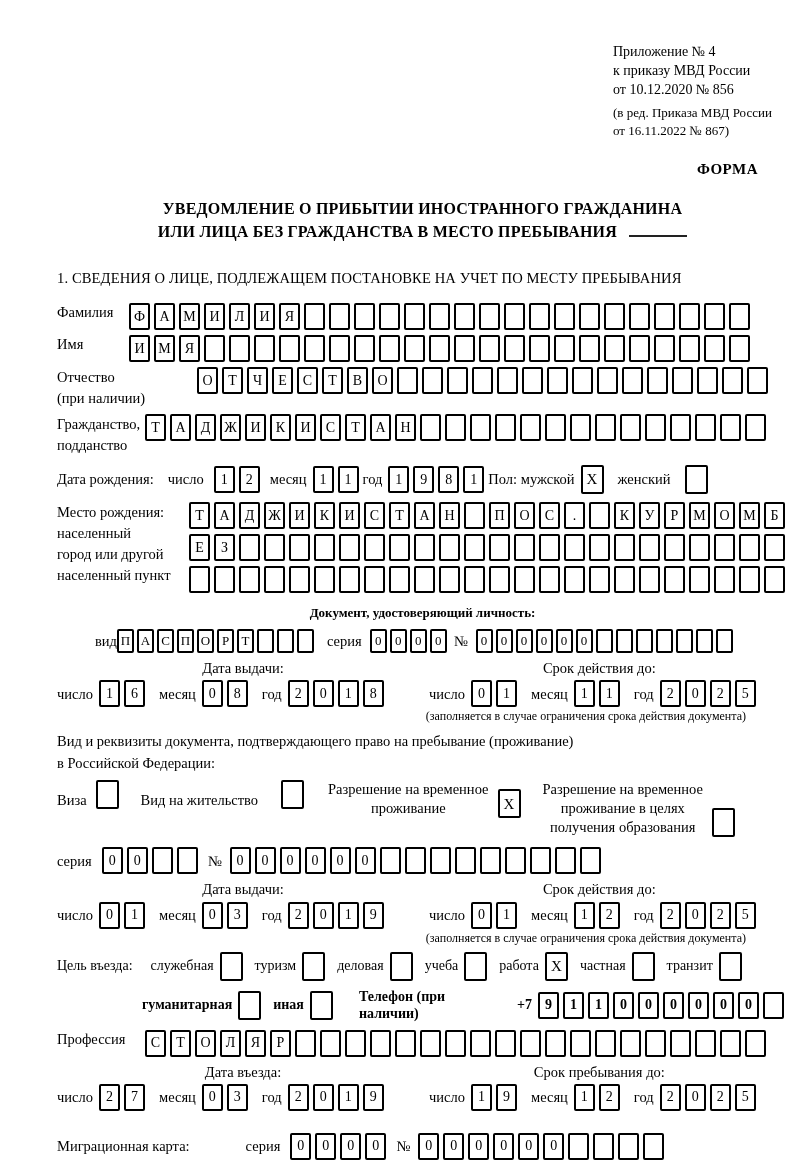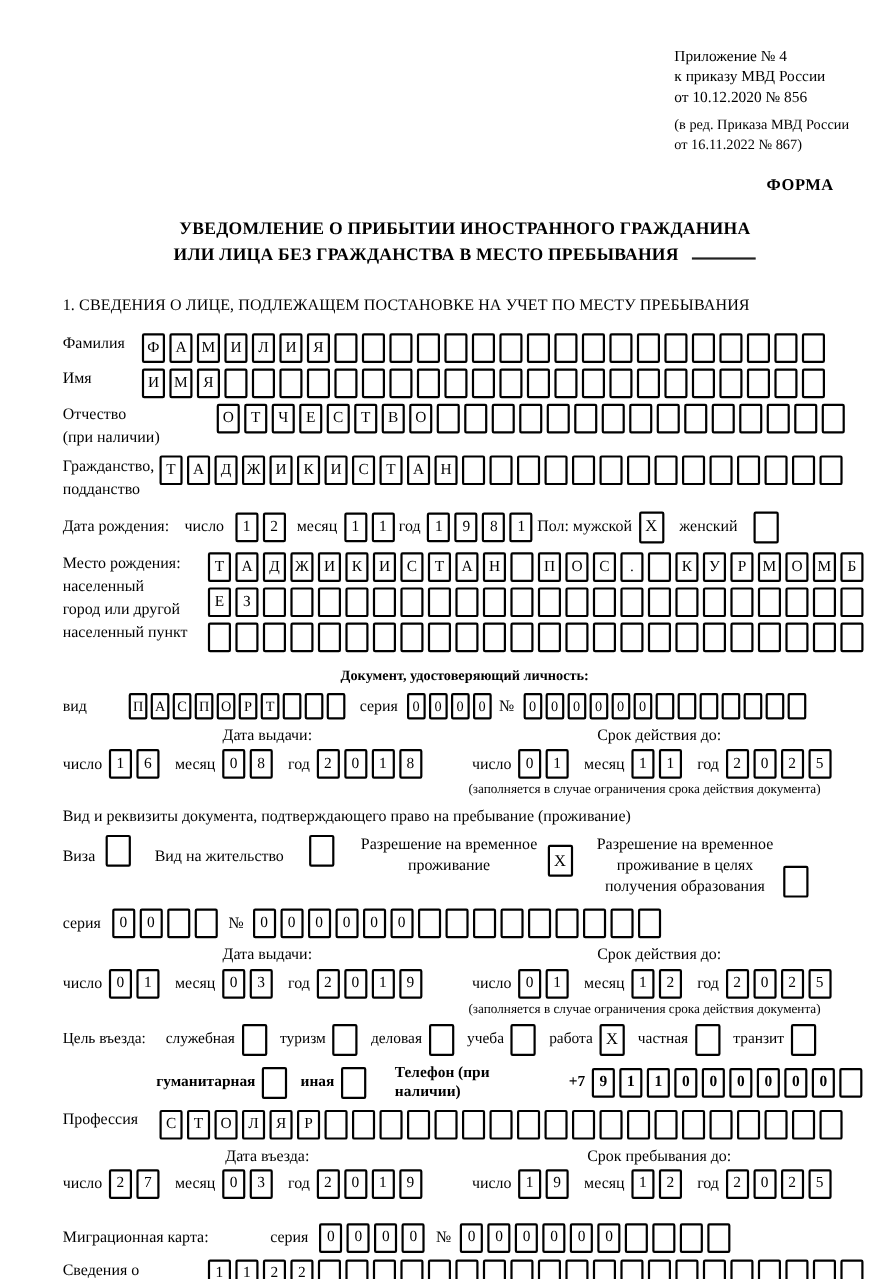--- a/index.html
+++ b/index.html
@@ -21,21 +21,21 @@
   
   .boxes{display:inline-flex;flex-wrap:nowrap;align-items:center;}
   .box{display:inline-flex;flex:none;width:17px;height:23px;border:2px solid #000;border-radius:2px;
        margin-right:4px;align-items:center;justify-content:center;font-size:14px;}
   .sm .box{width:13px;height:20px;margin-right:3px;font-size:13px;}
   .cbox{display:inline-flex;flex:none;width:19px;height:25px;border:2px solid #000;border-radius:2px;
         align-items:center;justify-content:center;font-size:15px;}
   
   .row{display:flex;align-items:flex-start;margin-bottom:5px;}
   .lbl{flex:none;}
-  .w72{width:72px;}  .w88{width:88px;}  .w132{width:132px;}  .w140{width:140px;}  .w60{width:60px;}
+  .w72{width:72px;}  .w88{width:88px;}  .w132{width:132px;}  .w140{width:140px;}  .w60{width:60px;text-align:right;}
   .mlbl{line-height:21px;}
   .gap6{margin-left:6px;} .gap10{margin-left:10px;} .gap14{margin-left:14px;}
   
   .doc-head{font-weight:bold;text-align:center;margin:8px 0 8px 0;font-size:13px;}
   
   .dpair{display:flex;margin-top:6px;}
   .dcol{width:372px;}
   .dcol.right{width:auto;}
   .dhead{text-align:center;margin-bottom:3px;}
   .dline{display:flex;align-items:center;}
@@ -408,20 +408,21 @@
             <span class="box">2</span>
             <span class="box">5</span>
           </span>
       </div>
     </div>
   </div>
   <div class="dnote">(заполняется в случае ограничения срока действия документа)</div>
 
   <div style="margin-top:4px;line-height:22px;">
     <div>Вид и реквизиты документа, подтверждающего право на пребывание (проживание)</div>
+    <div>в Российской Федерации:</div>
   </div>
 
   <div class="permit-row">
     <div class="pgroup">
       <span class="plab">Виза</span>
       <span class="cbox"></span>
     </div>
     <div class="pgroup" style="margin-left:22px;">
       <span class="plab">Вид на жительство</span>
       <span class="cbox" style="margin-left:14px;"></span>

